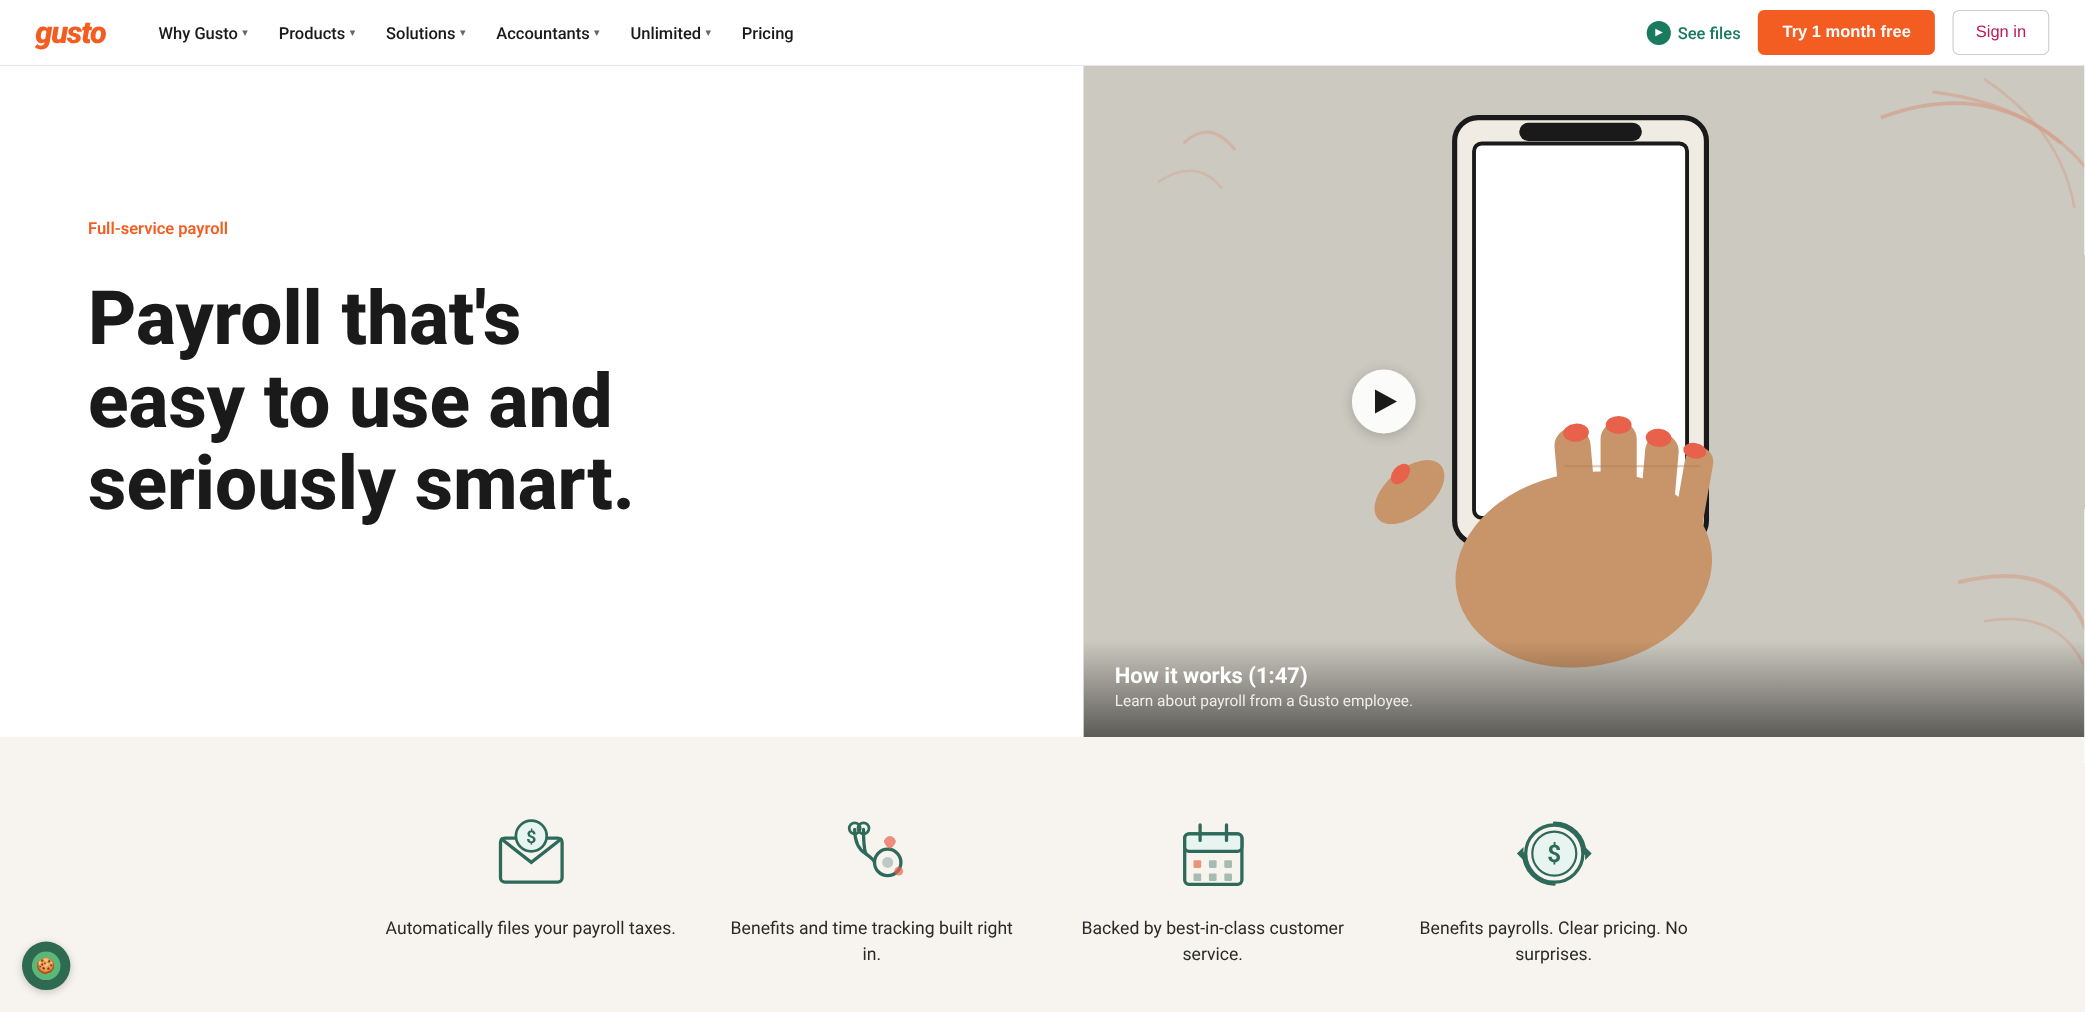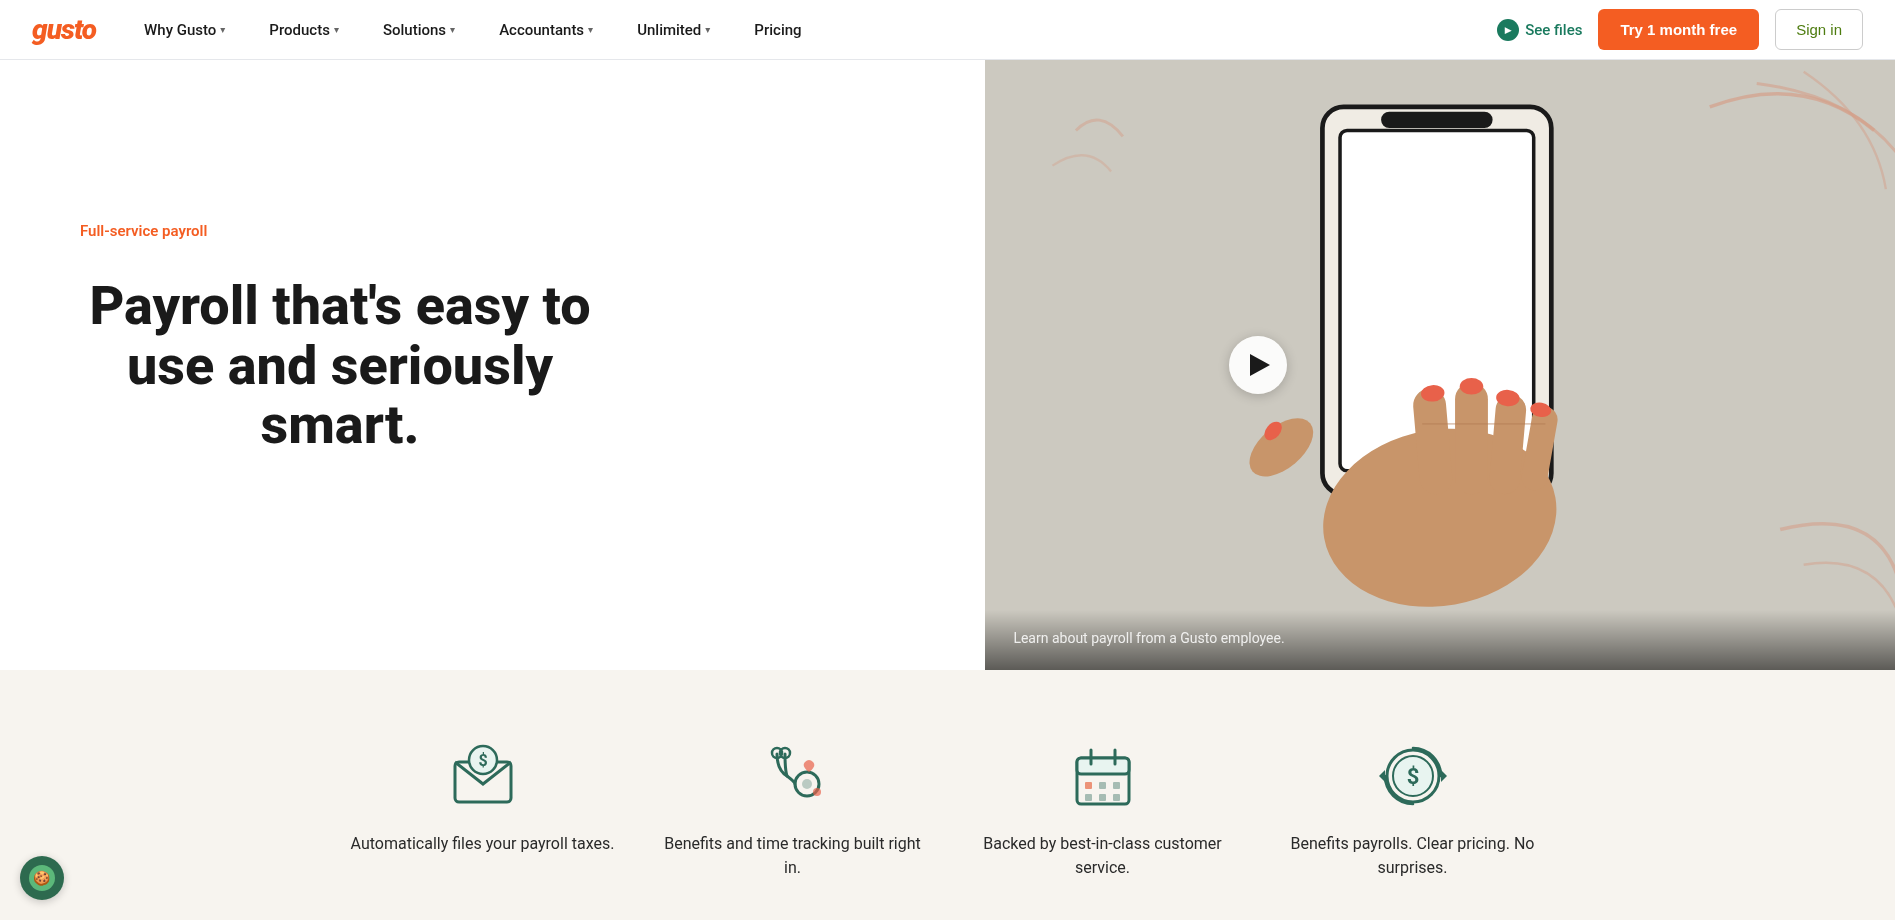--- a/index.html
+++ b/index.html
@@ -20,21 +20,21 @@
       margin-right: 36px;
       font-size: 28px;
       font-weight: 900;
       color: #f45d22;
       font-style: italic;
       letter-spacing: -1px;
     }
     .nav-links {
       display: flex;
       align-items: center;
-      gap: 20px;
+      gap: 4px;
       flex: 1;
     }
     .nav-link {
       display: flex;
       align-items: center;
       gap: 4px;
       padding: 8px 12px;
       font-size: 15px;
       color: #1a1a1a;
       font-weight: 500;
@@ -78,21 +78,21 @@
       padding: 12px 22px;
       border-radius: 6px;
       font-size: 15px;
       font-weight: 600;
       cursor: pointer;
       white-space: nowrap;
     }
     .btn-signin {
       background: transparent;
       border: 1px solid #ccc;
-      color: #4d7c0f;
+      color: #be185d;
       padding: 11px 20px;
       border-radius: 6px;
       font-size: 15px;
       font-weight: 500;
       cursor: pointer;
     }
 
     
     .hero {
       display: flex;
@@ -106,27 +106,26 @@
       justify-content: center;
       padding: 60px 60px 60px 80px;
     }
     .hero-eyebrow {
       font-size: 15px;
       font-weight: 600;
       color: #f45d22;
       margin-bottom: 36px;
     }
     .hero-title {
-      font-size: 54px;
+      font-size: 68px;
       font-weight: 800;
       color: #1a1a1a;
       line-height: 1.1;
       margin-bottom: 54px;
       max-width: 520px;
-      text-align: center;
     }
     .btn-create {
       background: #f45d22;
       color: #fff;
       border: none;
       padding: 18px 32px;
       border-radius: 6px;
       font-size: 17px;
       font-weight: 600;
       cursor: pointer;
@@ -339,20 +338,21 @@
 
     
     <div class="play-btn-wrap">
       <div class="play-btn">
         <div class="play-btn-triangle"></div>
       </div>
     </div>
 
     
     <div class="video-overlay">
+      <div class="video-title">How it works (1:47)</div>
       <div class="video-subtitle">Learn about payroll from a Gusto employee.</div>
     </div>
   </div>
 </section>
 
 <section class="features">
   <div class="features-grid">
 
     <div class="feature-item">
       <div class="feature-icon">

